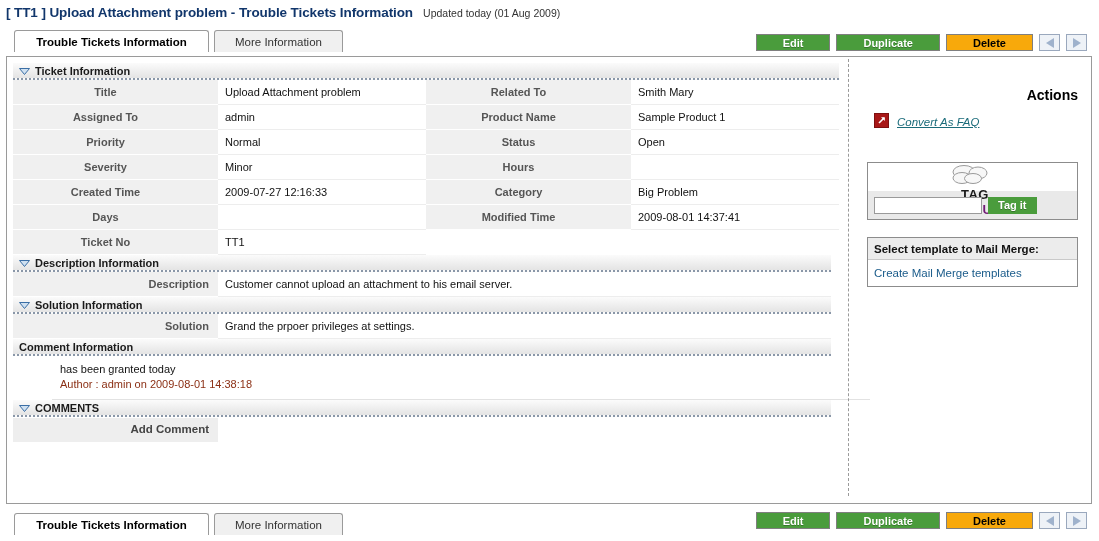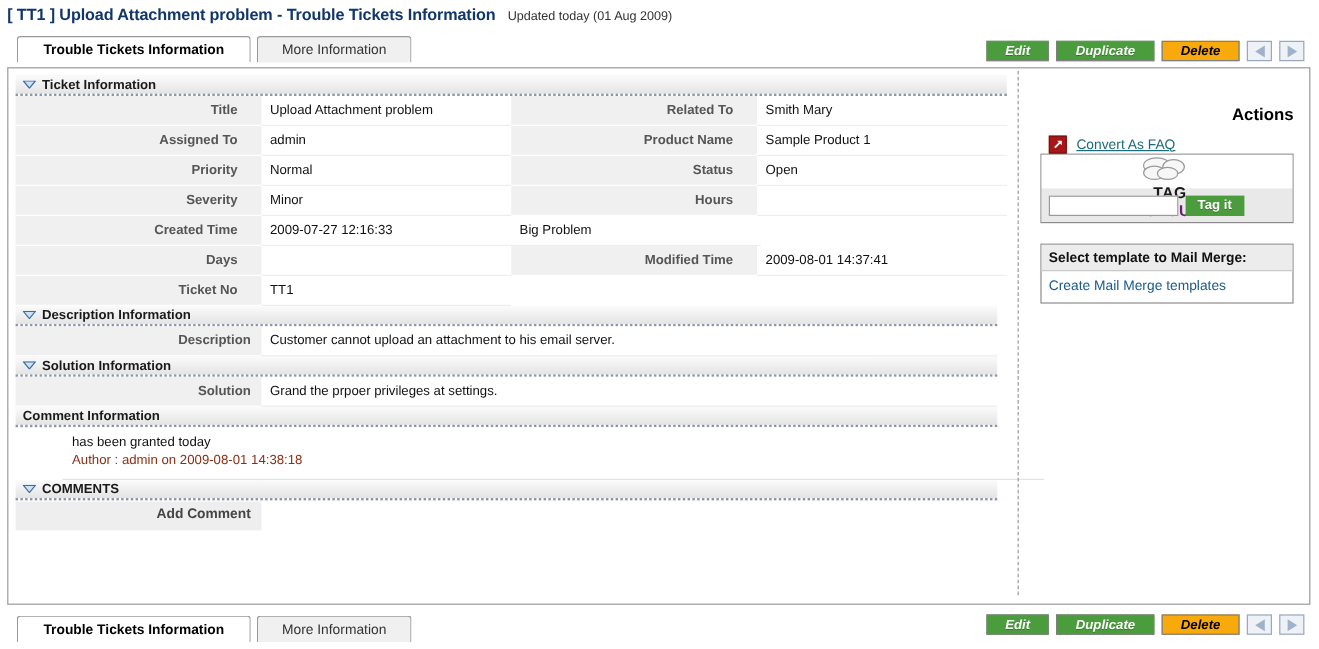--- a/index.html
+++ b/index.html
@@ -79,30 +79,29 @@
     right: 12px;
     display: flex;
     align-items: center;
     gap: 6px;
   }
   .btnbar.top { top: 34px; }
   .btnbar.bottom { top: 512px; }
   .btn {
     height: 17px;
     line-height: 17px;
-    padding: 0 15px;
+    padding: 0 26px;
     font-size: 11px;
     font-weight: bold;
     color: #ffffff;
     border: 1px solid #7f7f7f;
     box-sizing: border-box;
     text-align: left;
     cursor: pointer;
     text-shadow: 0 1px 0 rgba(0,0,0,0.25);
-    font-style: italic;
   }
   .btn.green  { background: #4a9c3c; }
   .btn.orange { background: #f8a90b; color: #000000; text-shadow: none; }
   .navbtn {
     width: 21px;
     height: 17px;
     border: 1px solid #9aa8bd;
     background: #eef2f7;
     box-sizing: border-box;
     display: flex;
@@ -182,21 +181,21 @@
   .fields {
     display: flex;
     width: 826px;
   }
   .fcol { width: 413px; }
   .frow { display: flex; height: 25px; }
   .flabel {
     width: 205px;
     background: #f0f0f0;
     border-bottom: 1px solid #ffffff;
-    text-align: right;
+    text-align: center;
     padding-right: 20px;
     line-height: 24px;
     font-size: 11px;
     font-weight: bold;
     color: #555555;
     box-sizing: border-box;
     white-space: nowrap;
     overflow: hidden;
   }
   .fvalue {
@@ -268,24 +267,25 @@
   
   .side-title {
     font-size: 14px;
     font-weight: bold;
     color: #000000;
     margin: 0 0 10px 2px;
     text-align: right;
   }
   .action-link-row {
     display: flex;
-    align-items: center;
+    align-items: flex-end;
     gap: 8px;
     margin-left: 7px;
-    margin-bottom: 0;
+    margin-bottom: 34px;
+    font-style: italic;
   }
   .faq-icon {
     width: 15px; height: 15px;
     background: #a81717;
     border: 1px solid #7d0f0f;
     box-sizing: border-box;
     display: flex;
     align-items: center;
     justify-content: center;
   }
@@ -463,20 +463,21 @@
           </div>
           <div class="frow">
             <div class="flabel">Status</div>
             <div class="fvalue">Open</div>
           </div>
           <div class="frow">
             <div class="flabel">Hours</div>
             <div class="fvalue"></div>
           </div>
           <div class="frow">
+            <div class="flabel">Category</div>
             <div class="fvalue">Big Problem</div>
           </div>
           <div class="frow">
             <div class="flabel">Modified Time</div>
             <div class="fvalue">2009-08-01 14:37:41</div>
           </div>
           <div class="frow blank">
             <div class="flabel" style="background:#ffffff;border-bottom:none;"></div>
             <div class="fvalue" style="border-bottom:none;"></div>
           </div>

